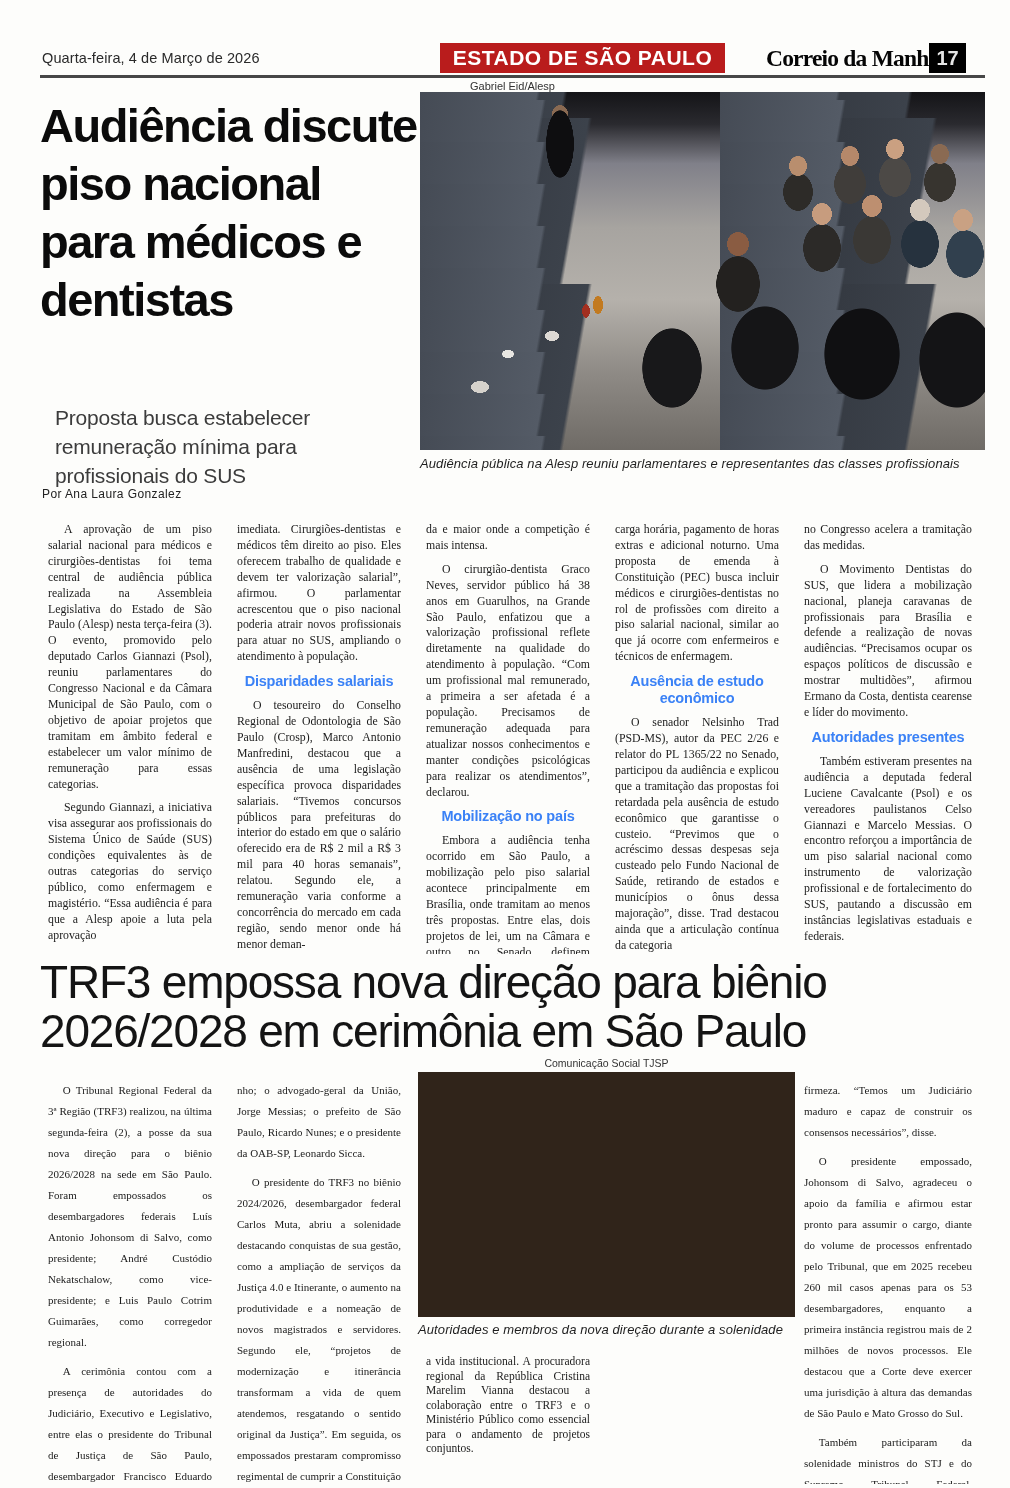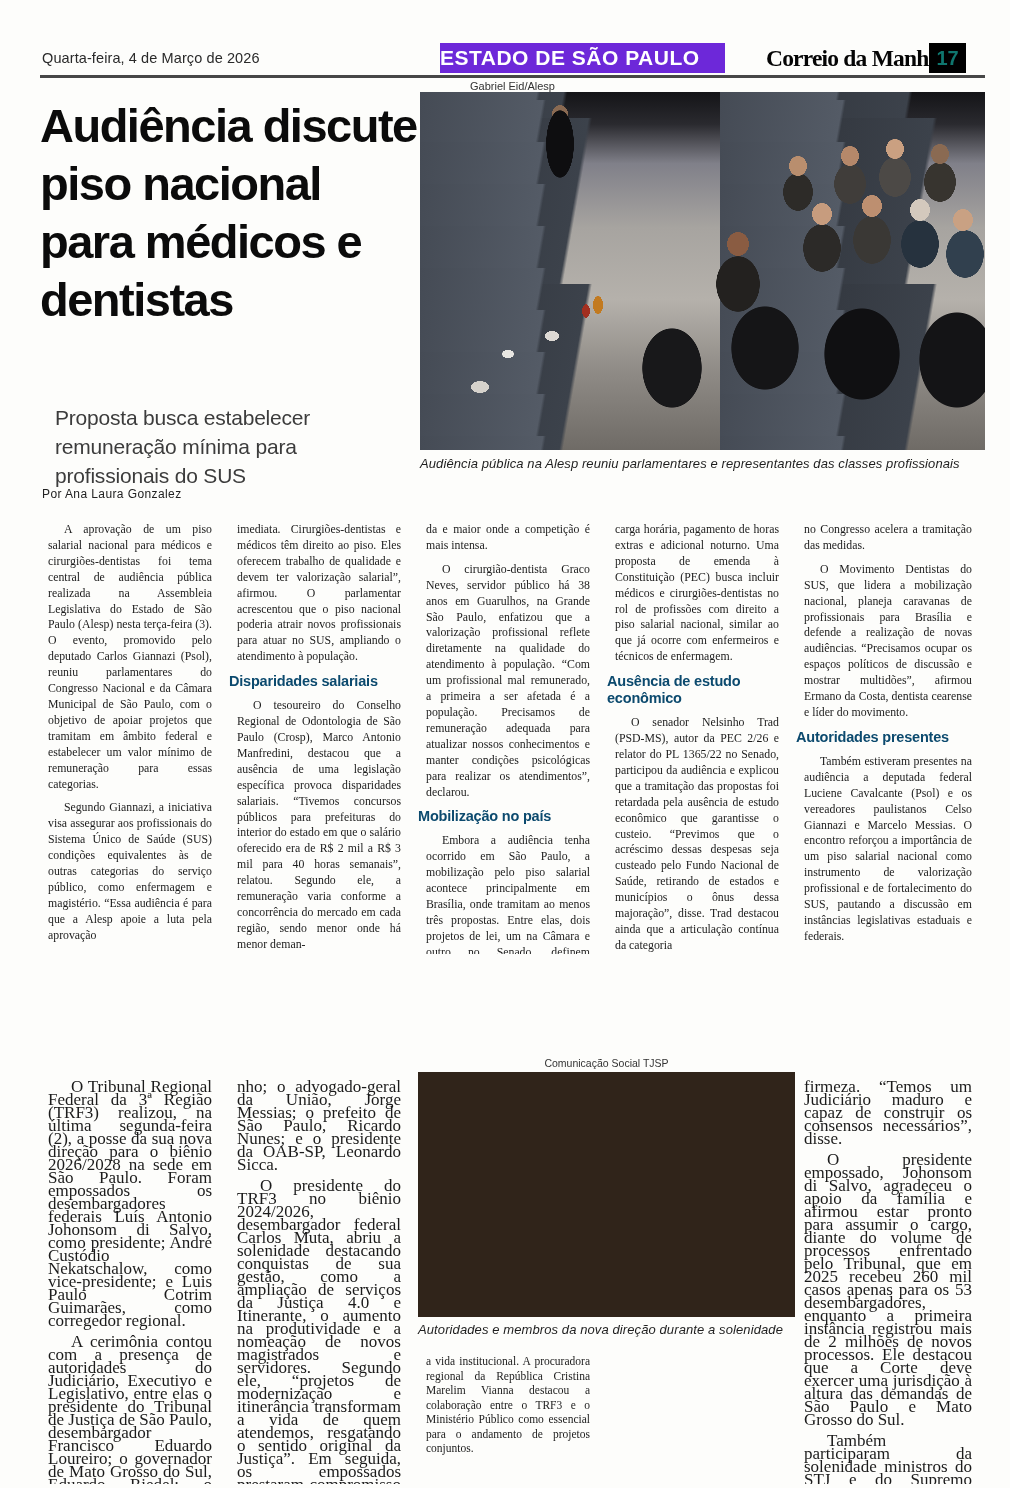--- a/index.html
+++ b/index.html
@@ -4,30 +4,30 @@
 <style>
   html,body{margin:0;padding:0;background:#e8e8e6;}
   #page{
     position:relative;width:1010px;height:1488px;margin:0 auto;
     background:#fdfdfb;overflow:hidden;
     font-family:"Liberation Sans",sans-serif;color:#111;
   }
   
   .date{position:absolute;left:42px;top:50px;font-size:14.5px;color:#2a2a2a;letter-spacing:.1px;}
   .section-box{
-    position:absolute;left:440px;top:43px;width:285px;height:30px;background:#6d28d9;color:#fff;
-    display:flex;align-items:center;justify-content:flex-start;
+    position:absolute;left:440px;top:43px;width:285px;height:30px;background:#b91c1c;color:#fff;
+    display:flex;align-items:center;justify-content:center;
     font-weight:700;font-size:21px;letter-spacing:.5px;
   }
   .masthead{
     position:absolute;left:766px;top:45px;
     font-family:"Liberation Serif",serif;font-weight:700;font-size:23.5px;letter-spacing:-.8px;color:#050505;
   }
   .pagenum{
-    position:absolute;left:929px;top:43px;width:37px;height:30px;background:#000;color:#0f766e;
+    position:absolute;left:929px;top:43px;width:37px;height:30px;background:#000;color:#e5e5e5;
     display:flex;align-items:center;justify-content:center;font-weight:700;font-size:20px;
   }
   .header-rule{position:absolute;left:40px;top:75px;width:945px;height:3px;background:#474747;}
   .credit{position:absolute;font-size:11px;color:#333;text-align:center;}
   #credit1{left:40px;top:80px;width:945px;}
   #credit2{left:418px;top:1057px;width:377px;font-size:10.5px;}
 
   
   .headline1{
     position:absolute;left:40px;top:97px;width:385px;
@@ -113,27 +113,27 @@
   #caption1{left:420px;top:456px;width:565px;}
   #caption2{left:418px;top:1322px;width:377px;}
 
   
   .col{
     position:absolute;width:180px;overflow:hidden;
     font-family:"Liberation Serif",serif;text-align:justify;color:#1b1b1b;
     hyphens:auto;-webkit-hyphens:auto;
   }
   .col-a1{top:514px;height:440px;font-size:11.8px;line-height:15.9px;}
-  .col-a2{top:1072px;height:412px;font-size:17px;line-height:13px;}
+  .col-a2{top:1072px;height:412px;font-size:11px;line-height:21px;}
   .col-a2-short{top:1346px;height:138px;font-size:11.5px;line-height:14.5px;}
   .col p{margin:8px;text-indent:1.35em;}
   .col p.noindent{text-indent:0;}
   .col h3{
     font-family:"Liberation Sans",sans-serif;font-weight:700;font-size:14.5px;line-height:17px;
-    margin:8px 0 3px;color:#0c4a6e;letter-spacing:-.2px;text-align:left;
+    margin:8px 0 3px;color:#3b82f6;letter-spacing:-.2px;text-align:center;
   }
   #a1c1,#a2c1{left:40px;}
   #a1c2,#a2c2{left:229px;}
   #a1c3,#a2c3{left:418px;}
   #a1c4,#a2c4{left:607px;}
   #a1c5,#a2c5{left:796px;width:184px;}
 
   
   .headline2{
     position:absolute;left:40px;top:958px;width:940px;
@@ -180,20 +180,21 @@
       <h3>Ausência de estudo econômico</h3>
       <p>O senador Nelsinho Trad (PSD-MS), autor da PEC 2/26 e relator do PL 1365/22 no Senado, participou da audiência e explicou que a tramitação das propostas foi retardada pela ausência de estudo econômico que garantisse o custeio. “Previmos que o acréscimo dessas despesas seja custeado pelo Fundo Nacional de Saúde, retirando de estados e municípios o ônus dessa majoração”, disse. Trad destacou ainda que a articulação contínua da categoria</p>
     </div>
   <div class="col col-a1" id="a1c5" lang="pt-BR">
       <p class="noindent">no Congresso acelera a tramitação das medidas.</p>
       <p>O Movimento Dentistas do SUS, que lidera a mobilização nacional, planeja caravanas de profissionais para Brasília e defende a realização de novas audiências. “Precisamos ocupar os espaços políticos de discussão e mostrar multidões”, afirmou Ermano da Costa, dentista cearense e líder do movimento.</p>
       <h3>Autoridades presentes</h3>
       <p>Também estiveram presentes na audiência a deputada federal Luciene Cavalcante (Psol) e os vereadores paulistanos Celso Giannazi e Marcelo Messias. O encontro reforçou a importância de um piso salarial nacional como instrumento de valorização profissional e de fortalecimento do SUS, pautando a discussão em instâncias legislativas estaduais e federais.</p>
     </div>
 
+  <h2 class="headline2" style="margin:0">TRF3 empossa nova direção para biênio 2026/2028 em cerimônia em São Paulo</h2>
   <div class="credit" id="credit2">Comunicação Social TJSP</div>
   <div class="photo" id="photo2"></div>
   <div class="caption" id="caption2">Autoridades e membros da nova direção durante a solenidade</div>
 
   <div class="col col-a2" id="a2c1" lang="pt-BR">
       <p>O Tribunal Regional Federal da 3ª Região (TRF3) realizou, na última segunda-feira (2), a posse da sua nova direção para o biênio 2026/2028 na sede em São Paulo. Foram empossados os desembargadores federais Luís Antonio Johonsom di Salvo, como presidente; André Custódio Nekatschalow, como vice-presidente; e Luis Paulo Cotrim Guimarães, como corregedor regional.</p>
       <p>A cerimônia contou com a presença de autoridades do Judiciário, Executivo e Legislativo, entre elas o presidente do Tribunal de Justiça de São Paulo, desembargador Francisco Eduardo Loureiro; o governador de Mato Grosso do Sul, Eduardo Riedel; o presidente do Superior Tribunal de Justiça (STJ), ministro Herman Benjamin; o ministro do Trabalho e Emprego, Luiz Mari-</p>
     </div>
   <div class="col col-a2" id="a2c2" lang="pt-BR">
       <p class="noindent">nho; o advogado-geral da União, Jorge Messias; o prefeito de São Paulo, Ricardo Nunes; e o presidente da OAB-SP, Leonardo Sicca.</p>

